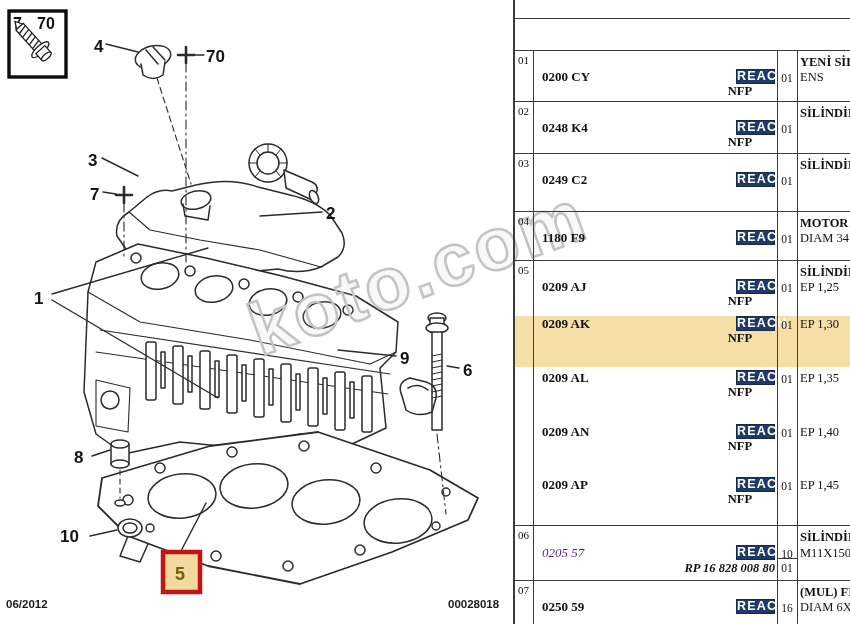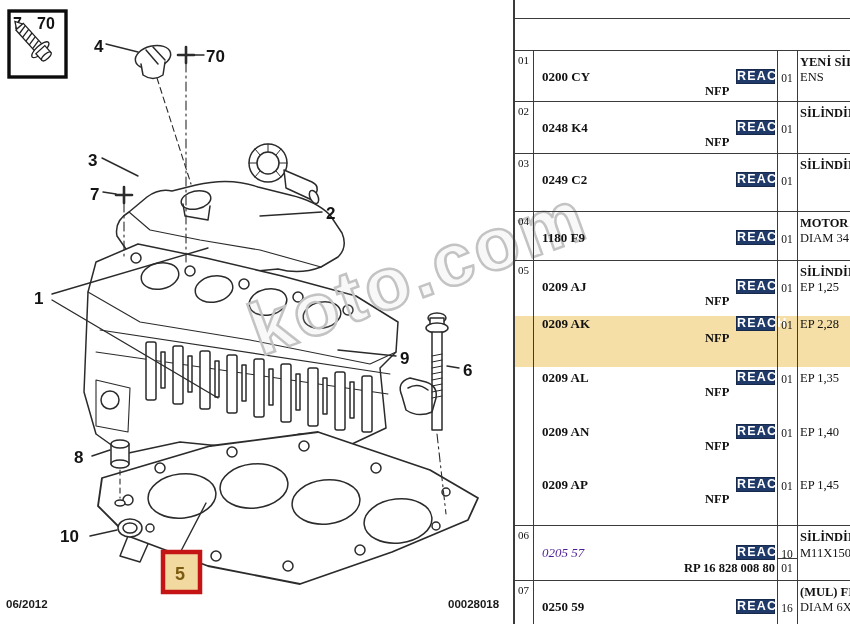--- a/index.html
+++ b/index.html
@@ -26,27 +26,27 @@
   .trow{position:absolute;left:0;width:340px;height:66px;}
   .trow span{position:absolute;white-space:nowrap;font-size:12.5px;line-height:14px;}
   .rn{left:5px;top:3px;width:17px;font-size:11px !important;text-align:center;}
   .d1{left:290px;top:5px;font-weight:bold;}
   .code{left:11px;top:20px;font-weight:bold;font-size:13px !important;margin-left:21px;}
   .reach{left:226px;top:19px;width:37px;height:13px;background:#1F3A68;border:1px solid #16294a;
          color:#fff;font:bold 8.5px "Liberation Sans",sans-serif;letter-spacing:1.2px;
          text-align:center;line-height:13px !important;cursor:pointer;}
   .qty{left:267px;top:21px;width:20px;text-align:center;font-size:11.5px !important;}
   .d2{left:290px;top:20px;}
-  .nfp{left:195px;top:34px;width:70px;text-align:left;font-weight:bold;}
+  .nfp{left:195px;top:34px;width:70px;text-align:center;font-weight:bold;}
   
   .sub .code{top:3px;} .sub .reach{top:2px;} .sub .qty{top:4px;} .sub .d2{top:3px;} .sub .nfp{top:17px;}
   
   .r06 .code{font-weight:normal;font-style:italic;top:21px;color:#4c1d95;}
   .r06 .reach{top:20px;} .r06 .qty{top:22px;} .r06 .d2{top:21px;}
-  .rp{left:95px;top:36px;width:170px;text-align:right;font-weight:bold;}
+  .rp{left:95px;top:36px;width:170px;text-align:right;font-weight:bold;font-style:italic;}
   .qty2{left:267px;top:36px;width:20px;text-align:center;font-size:11.5px !important;}
 </style>
 </head>
 <body>
 
 <div id="app">
 
   <div id="diagram">
     <svg width="510" height="624" viewBox="0 0 510 624">
 
@@ -296,21 +296,21 @@
       <span class="reach">REACH</span>
       <span class="qty">01</span>
       <span class="d2">EP 1,25</span>
       <span class="nfp">NFP</span>
     </div>
 
     <div class="trow sub" style="top:314px">
       <span class="code">0209 AK</span>
       <span class="reach">REACH</span>
       <span class="qty">01</span>
-      <span class="d2">EP 2,28</span>
+      <span class="d2">EP 1,30</span>
       <span class="nfp">NFP</span>
     </div>
 
     <div class="trow sub" style="top:368px">
       <span class="code">0209 AL</span>
       <span class="reach">REACH</span>
       <span class="qty">01</span>
       <span class="d2">EP 1,35</span>
       <span class="nfp">NFP</span>
     </div>

